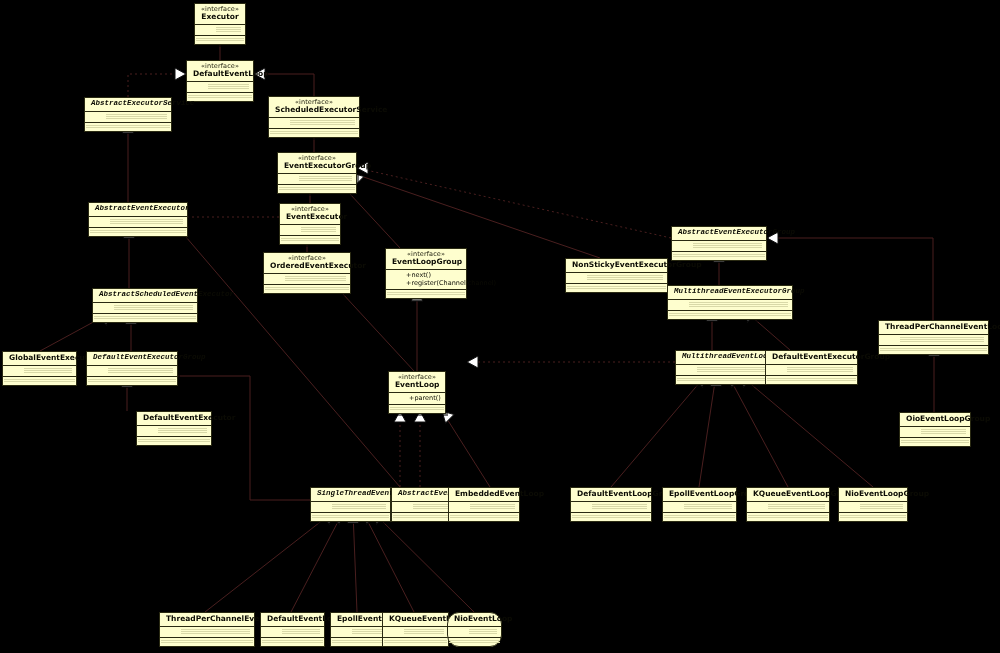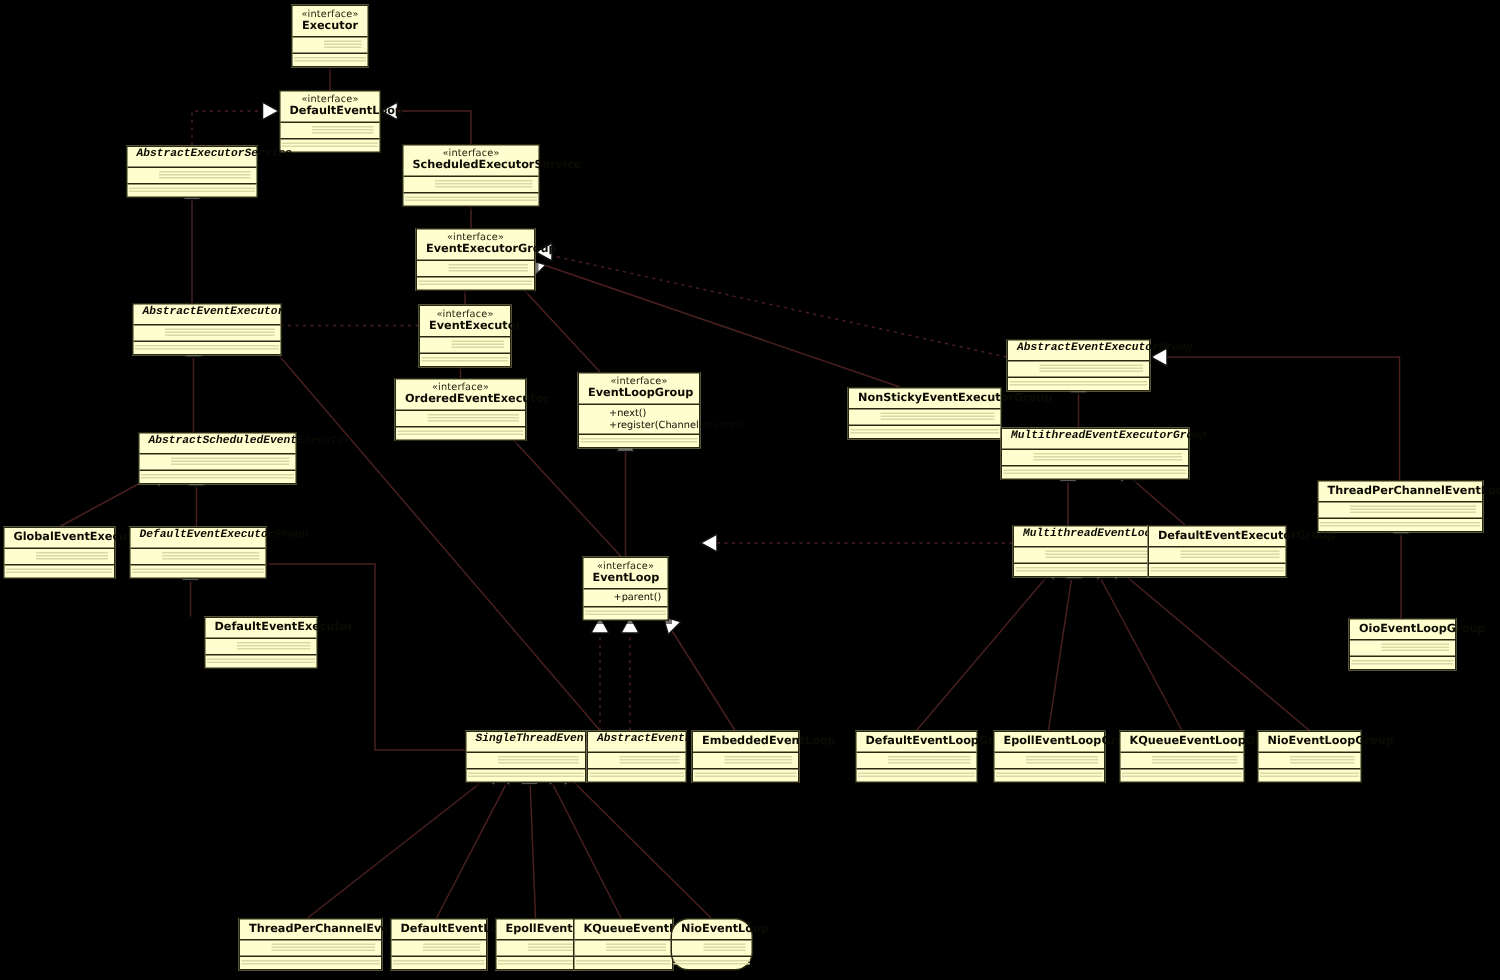--- a/index.html
+++ b/index.html
@@ -592,21 +592,21 @@
           <div class="stripe"></div>
           <div class="stripe"></div>
           <div class="stripe"></div>
         </div>
         <div class="uml-sep"></div>
         <div class="uml-attrs">
           <div class="stripe"></div>
           <div class="stripe"></div>
         </div>
       </div>
-      <div class="uml-node" style="left: 461px; top: 487px; width: 72px; min-height: 25px;">
+      <div class="uml-node" style="left: 448px; top: 487px; width: 72px; min-height: 25px;">
         <div class="uml-head">
           <span class="nname">EmbeddedEventLoop</span>
         </div>
         <div class="uml-sep"></div>
         <div class="uml-ops">
           <div class="stripe"></div>
           <div class="stripe"></div>
           <div class="stripe"></div>
         </div>
         <div class="uml-sep"></div>

